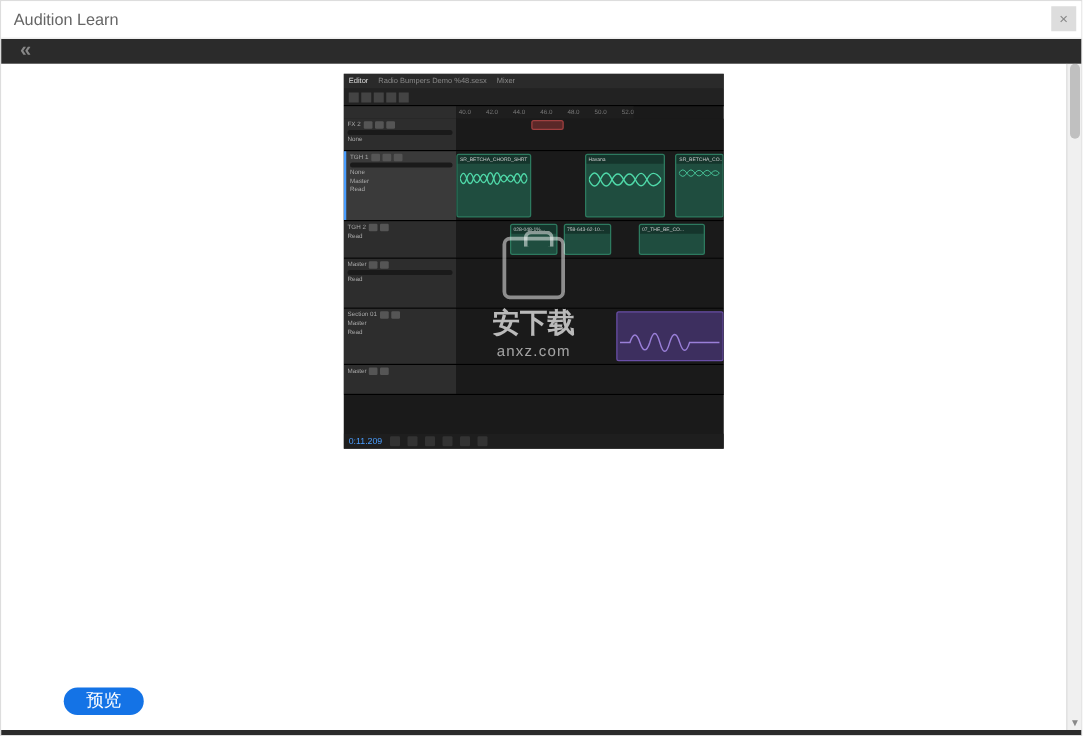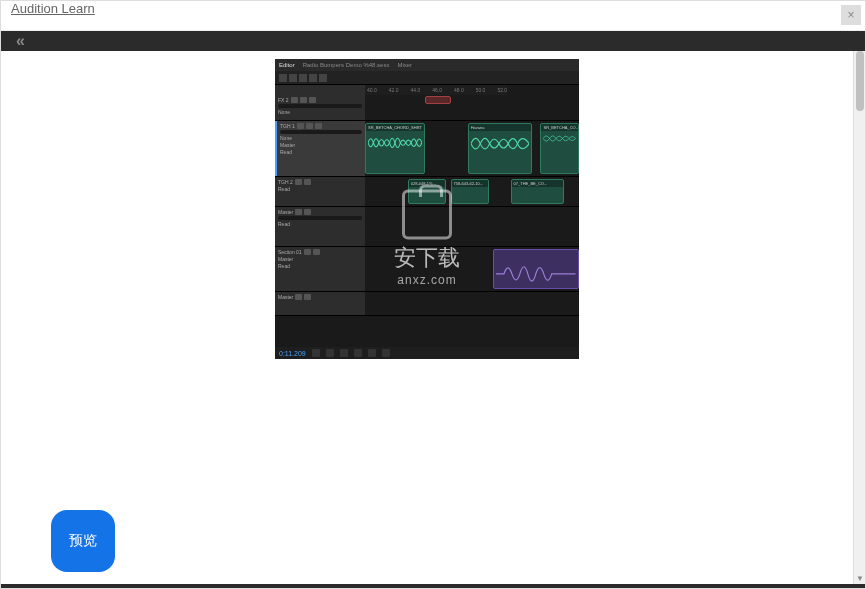--- a/index.html
+++ b/index.html
@@ -1,20 +1,20 @@
 <!DOCTYPE html>
 <html><head>
   <meta charset="utf-8">
   <style>
     * { margin: 0; padding: 0; box-sizing: border-box; }
     body { font-family: "Microsoft YaHei", Arial, sans-serif; background: #fff; width: 866px; height: 589px; overflow: hidden; }
     
     .window { width: 866px; height: 589px; display: flex; flex-direction: column; border: 1px solid #ddd; }
     
-    .titlebar { height: 30px; background: #fff; display: flex; padding: 0 10px; border-bottom: 1px solid #eee; color: #666; font-size: 13px; position: relative; text-decoration: underline; }
+    .titlebar { height: 30px; background: #fff; display: flex; align-items: center; padding: 0 10px; border-bottom: 1px solid #eee; color: #666; font-size: 13px; position: relative; }
     .titlebar-close { position: absolute; right: 4px; top: 4px; width: 20px; height: 20px; background: #ddd; display: flex; align-items: center; justify-content: center; font-size: 12px; color: #888; cursor: pointer; }
     
     .toolbar { height: 20px; background: #2b2b2b; display: flex; align-items: center; padding-left: 15px; }
     .toolbar-back { color: #888; font-size: 16px; font-weight: bold; }
     
     .content-wrap { flex: 1; display: flex; position: relative; overflow: hidden; }
     .scrollbar-v { width: 12px; background: #f0f0f0; border-left: 1px solid #ddd; position: relative; }
     .scrollbar-thumb { position: absolute; top: 0; left: 2px; width: 8px; height: 60px; background: #c0c0c0; border-radius: 4px; }
     .scrollbar-arrow { position: absolute; left: 0; width: 12px; height: 12px; display: flex; align-items: center; justify-content: center; font-size: 8px; color: #888; }
     .scrollbar-arrow.up { top: 0; }
@@ -53,31 +53,31 @@
     
     .daw-waveform { position: absolute; top: 8px; bottom: 2px; left: 2px; right: 2px; }
     
     .daw-transport { height: 12px; background: #1e1e1e; display: flex; align-items: center; padding-left: 4px; gap: 6px; font-size: 6px; }
     .daw-timecode { color: #4a9eff; font-size: 7px; }
     .daw-transport-btn { width: 8px; height: 8px; background: #333; border-radius: 1px; }
     
     .watermark { position: absolute; top: 50%; left: 50%; transform: translate(-50%, -20%); text-align: center; color: rgba(255,255,255,0.6); pointer-events: none; }
     .watermark-icon { width: 50px; height: 50px; border: 3px solid rgba(255,255,255,0.5); border-radius: 6px; margin: 0 auto 4px; position: relative; }
     .watermark-icon::before { content: ""; position: absolute; top: -8px; left: 14px; width: 18px; height: 10px; border: 3px solid rgba(255,255,255,0.5); border-bottom: none; border-radius: 6px 6px 0 0; }
-    .watermark-cn { font-size: 22px; font-weight: normal; color: rgba(255,255,255,0.7); }
+    .watermark-cn { font-size: 22px; font-weight: bold; color: rgba(255,255,255,0.7); }
     .watermark-url { font-size: 12px; color: rgba(255,255,255,0.6); letter-spacing: 1px; }
     
     .text-section { padding: 30px 60px 10px 60px; }
     .section-title { font-size: 20px; font-weight: bold; color: #000; margin-bottom: 22px; }
     .section-body { font-size: 14px; color: #333; line-height: 1.8; }
     .section-body p { margin-bottom: 14px; }
     .section-body strong { font-weight: bold; }
     
     .button-bar { position: absolute; bottom: 12px; left: 0; right: 12px; display: flex; justify-content: space-between; padding: 0 50px; }
-    .btn { padding: 22px 18px; border-radius: 16px; background: #1473e6; color: #fff; font-size: 14px; border: none; cursor: pointer; }
+    .btn { padding: 2px 18px; border-radius: 16px; background: #1473e6; color: #fff; font-size: 14px; border: none; cursor: pointer; }
     
     .bottom-border { height: 4px; background: #2b2b2b; }
   </style>
 </head>
 <body>
 
 <div class="window">
 
   <div class="titlebar">
     <span>Audition Learn</span>

